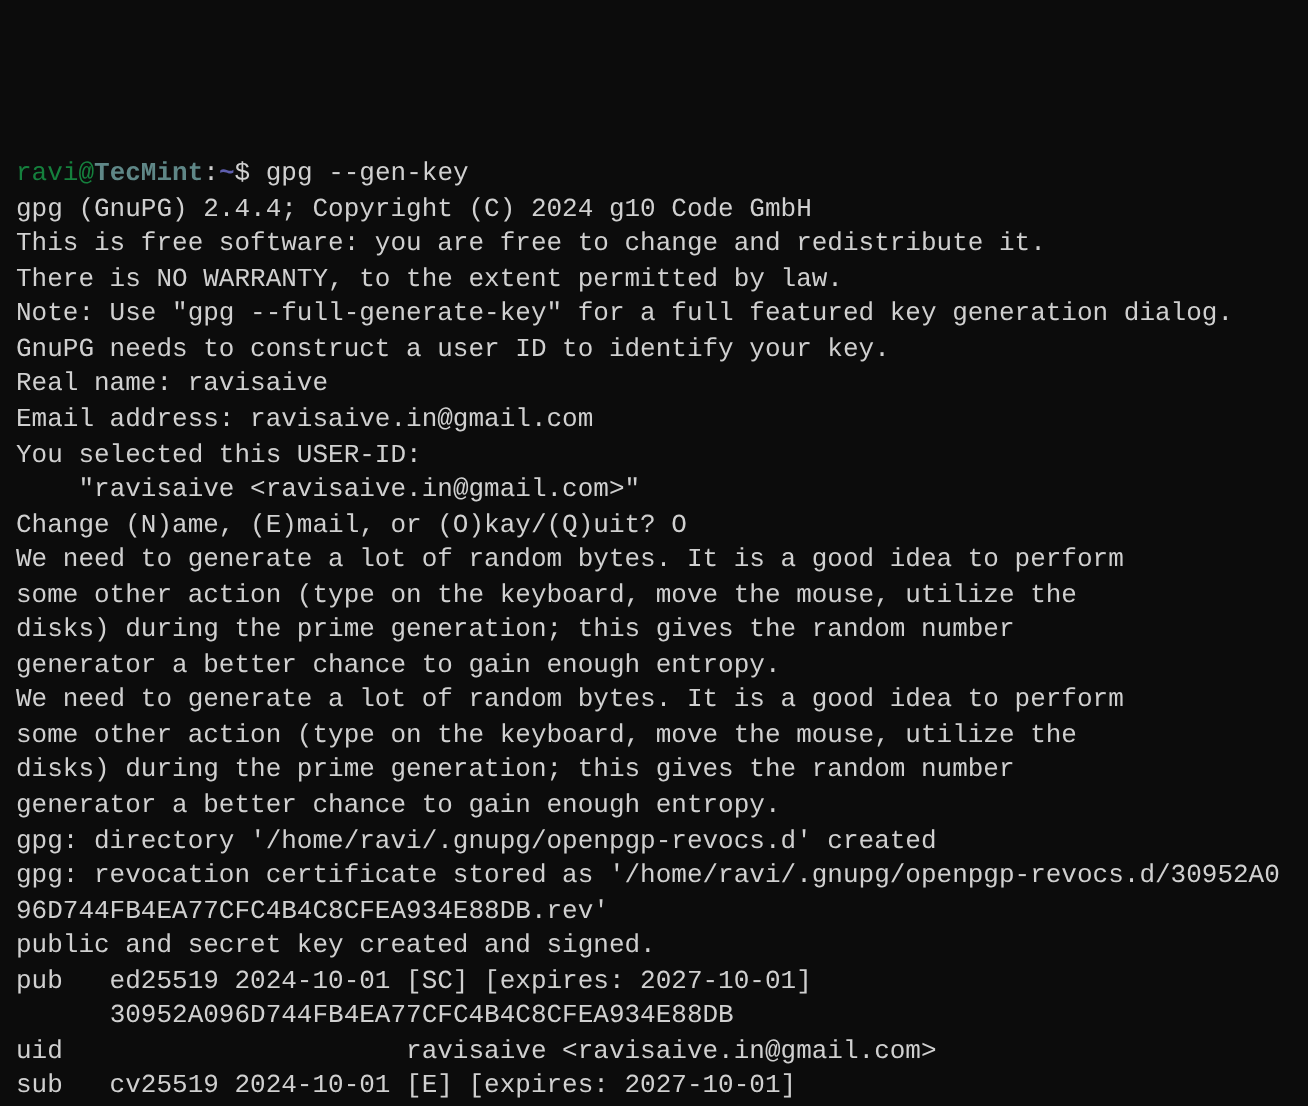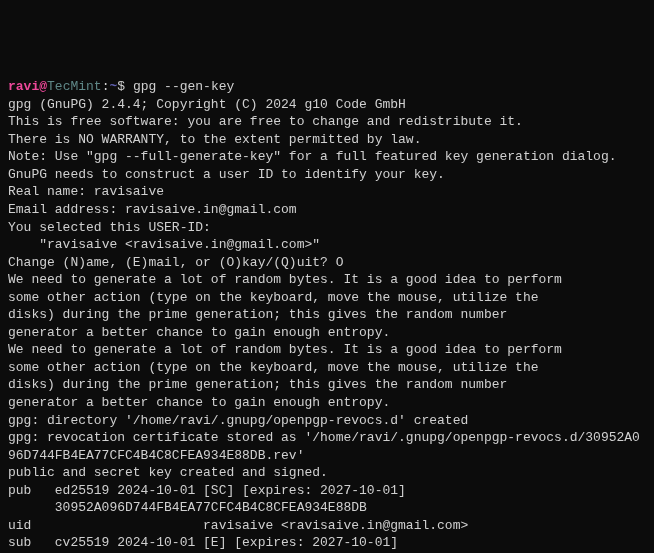--- a/index.html
+++ b/index.html
@@ -9,22 +9,22 @@
     color: #d0d0d0;
     font-family: "Consolas", "Courier New", monospace;
     font-size: 13px;
     line-height: 1.35;
     width: 654px;
     height: 553px;
     box-sizing: border-box;
     white-space: pre-wrap;
     word-break: break-all;
   }
-  .prompt-user { color: #ec4899; font-weight: bold; }
-  .prompt-host { color: #5f8787; font-weight: normal; }
+  .prompt-user { color: #15803d; font-weight: normal; }
+  .prompt-host { color: #5f8787; font-weight: bold; }
   .prompt-path { color: #5f5faf; font-weight: bold; }
   .line { display: block; }
 </style>
 </head>
 <body>
 
 
 
 <span class="line"><span class="prompt-user">ravi</span><span class="prompt-user">@</span><span class="prompt-host">TecMint</span><span>:</span><span class="prompt-path">~</span><span>$ </span><span>gpg --gen-key</span></span><span class="line">gpg (GnuPG) 2.4.4; Copyright (C) 2024 g10 Code GmbH</span><span class="line">This is free software: you are free to change and redistribute it.</span><span class="line">There is NO WARRANTY, to the extent permitted by law.</span><span class="line"></span><span class="line">Note: Use "gpg --full-generate-key" for a full featured key generation dialog.</span><span class="line"></span><span class="line">GnuPG needs to construct a user ID to identify your key.</span><span class="line"></span><span class="line">Real name: ravisaive</span><span class="line">Email address: ravisaive.in@gmail.com</span><span class="line">You selected this USER-ID:</span><span class="line">    "ravisaive &lt;ravisaive.in@gmail.com&gt;"</span><span class="line"></span><span class="line">Change (N)ame, (E)mail, or (O)kay/(Q)uit? O</span><span class="line">We need to generate a lot of random bytes. It is a good idea to perform</span><span class="line">some other action (type on the keyboard, move the mouse, utilize the</span><span class="line">disks) during the prime generation; this gives the random number</span><span class="line">generator a better chance to gain enough entropy.</span><span class="line">We need to generate a lot of random bytes. It is a good idea to perform</span><span class="line">some other action (type on the keyboard, move the mouse, utilize the</span><span class="line">disks) during the prime generation; this gives the random number</span><span class="line">generator a better chance to gain enough entropy.</span><span class="line">gpg: directory '/home/ravi/.gnupg/openpgp-revocs.d' created</span><span class="line">gpg: revocation certificate stored as '/home/ravi/.gnupg/openpgp-revocs.d/30952A096D744FB4EA77CFC4B4C8CFEA934E88DB.rev'</span><span class="line">public and secret key created and signed.</span><span class="line"></span><span class="line">pub   ed25519 2024-10-01 [SC] [expires: 2027-10-01]</span><span class="line">      30952A096D744FB4EA77CFC4B4C8CFEA934E88DB</span><span class="line">uid                      ravisaive &lt;ravisaive.in@gmail.com&gt;</span><span class="line">sub   cv25519 2024-10-01 [E] [expires: 2027-10-01]</span>
 

